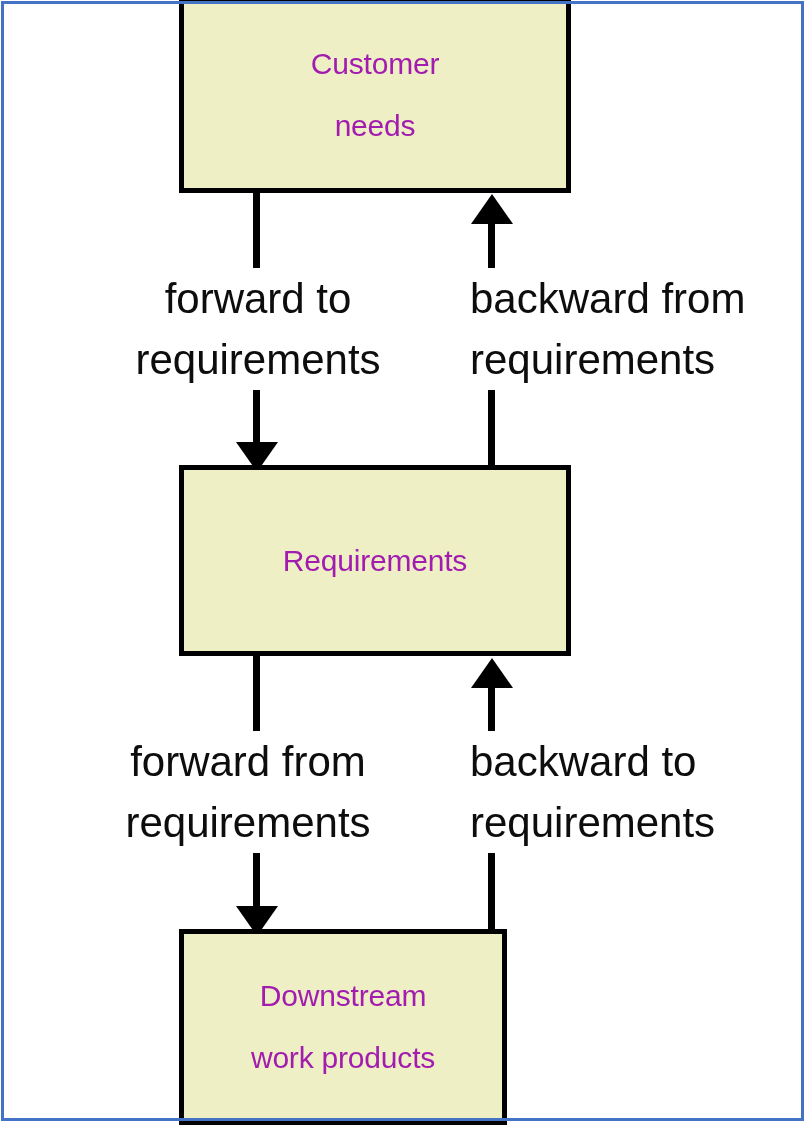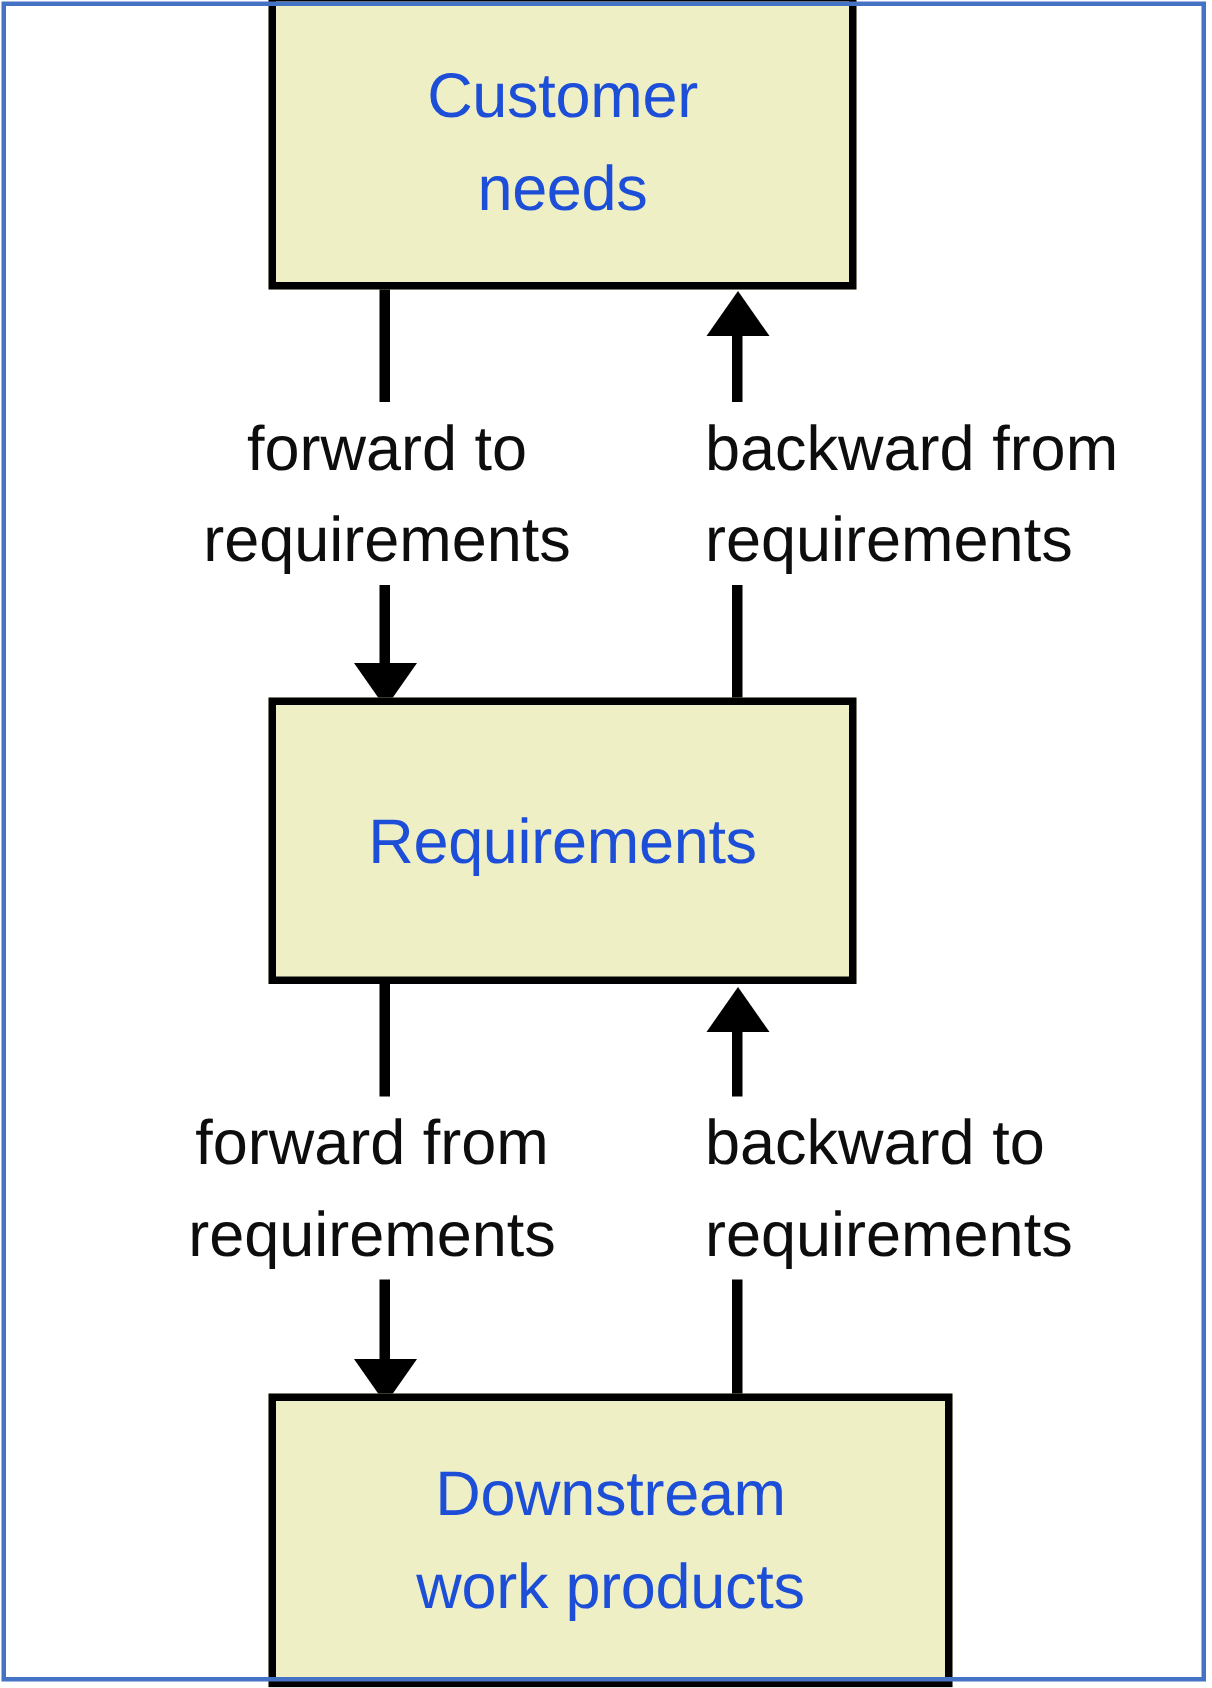--- a/index.html
+++ b/index.html
@@ -42,43 +42,43 @@
     box-sizing: border-box;
     background: #EFEFC6;
     border: 5px solid #000000;
     display: flex;
     align-items: center;
     justify-content: center;
     text-align: center;
     z-index: 20;
   }
   .node-label {
-    font-size: 42px;
+    font-size: 30px;
     line-height: 62px;
-    color: #1d4ed8;
+    color: #a21caf;
     font-weight: 400;
     letter-spacing: -0.2px;
     white-space: pre-line;
   }
   #box-customer-needs {
     left: 179px;
     top: -4px;
     width: 392px;
     height: 197px;
   }
   #box-requirements {
     left: 179px;
     top: 465px;
     width: 392px;
     height: 191px;
   }
   #box-downstream {
     left: 179px;
     top: 929px;
-    width: 456px;
+    width: 328px;
     height: 196px;
   }
   
   .conn-line {
     position: absolute;
     background: #000000;
     width: 7px;
     z-index: 10;
   }
   

